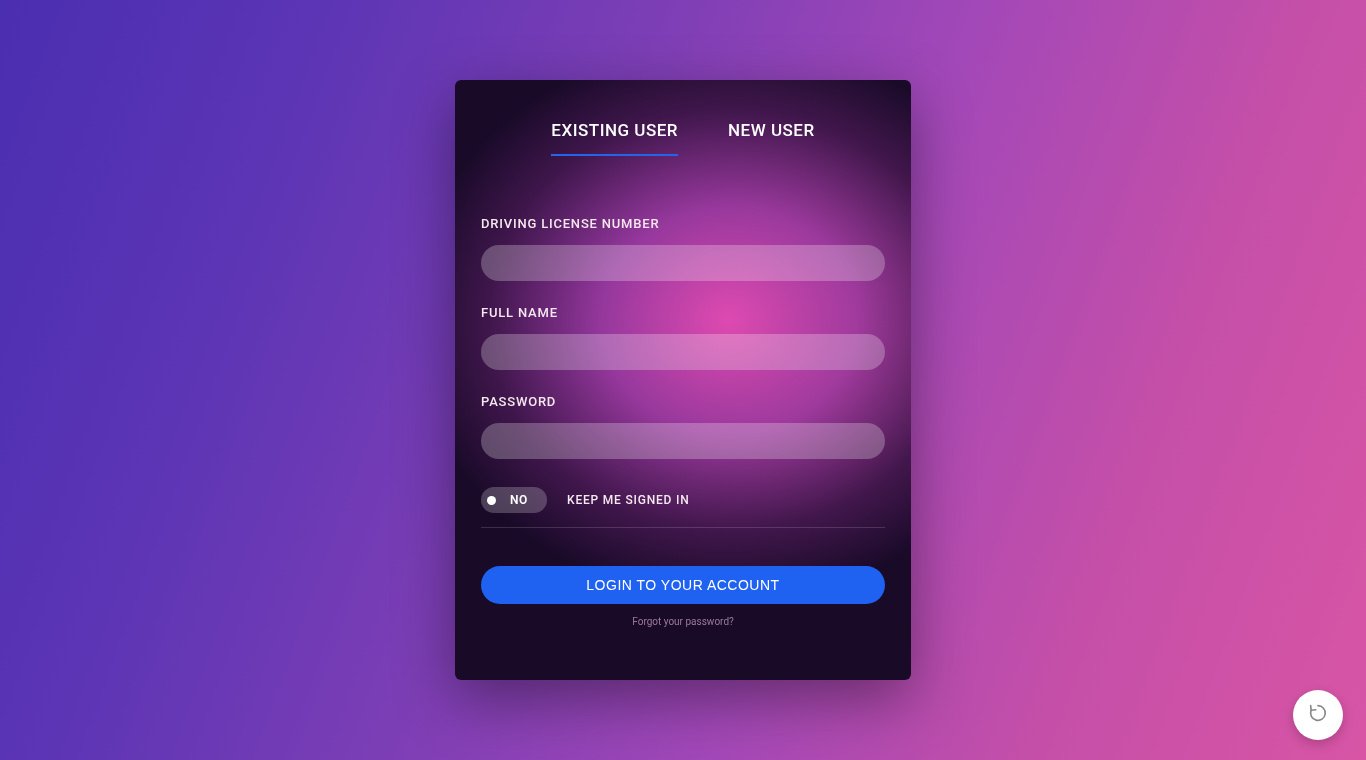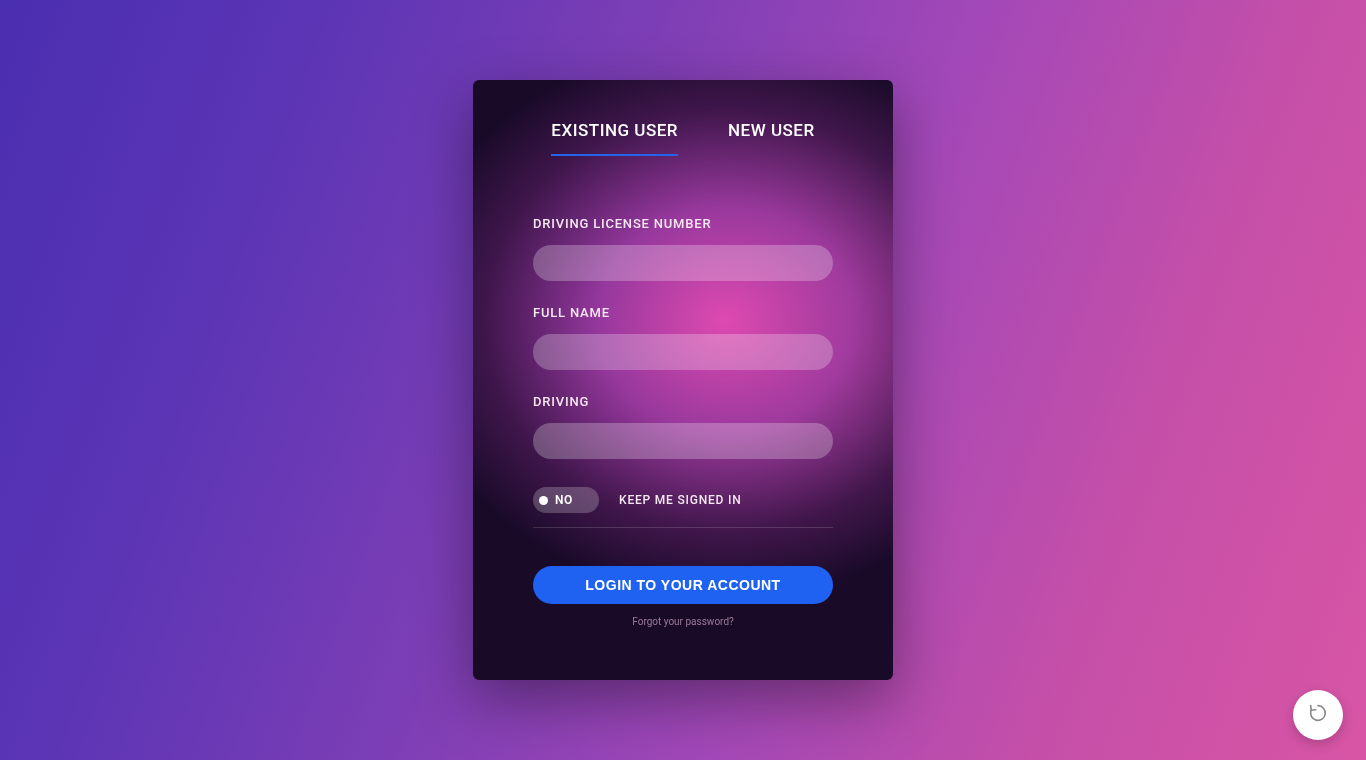--- a/index.html
+++ b/index.html
@@ -14,26 +14,26 @@
       font-family: -apple-system, BlinkMacSystemFont, 'Segoe UI', Roboto, Arial, sans-serif;
       background: linear-gradient(110deg, #4a2fb0 0%, #5c35b5 20%, #7c3eb5 40%, #a348b8 60%, #c54fa8 80%, #d855a5 100%);
       display: flex;
       align-items: center;
       justify-content: center;
       position: relative;
       overflow: hidden;
     }
 
     .login-card {
-      width: 420px;
+      width: 456px;
       height: 600px;
       background: radial-gradient(ellipse 320px 280px at 60% 40%, rgba(235, 75, 175, 0.85) 0%, rgba(160, 50, 140, 0.6) 40%, rgba(60, 20, 70, 0.95) 75%, rgba(25, 10, 40, 1) 100%);
       border-radius: 6px;
       box-shadow: 0 20px 60px rgba(0, 0, 0, 0.4);
-      padding: 40px 60px 30px;
+      padding: 40px 26px 30px;
       display: flex;
       flex-direction: column;
     }
 
     .tabs {
       display: flex;
       gap: 50px;
       justify-content: center;
       margin-bottom: 60px;
     }
@@ -88,21 +88,21 @@
     }
 
     .toggle {
       width: 66px;
       height: 26px;
       background: rgba(255, 255, 255, 0.22);
       border-radius: 14px;
       display: flex;
       align-items: center;
       padding: 0 6px;
-      gap: 7px;
+      gap: 14px;
       cursor: pointer;
     }
 
     .toggle-dot {
       width: 9px;
       height: 9px;
       background: #fff;
       border-radius: 50%;
     }
 
@@ -121,21 +121,21 @@
     }
 
     .login-button {
       width: 100%;
       height: 38px;
       background: #1f62f2;
       border: none;
       border-radius: 20px;
       color: #fff;
       font-size: 14px;
-      font-weight: 700;
+      font-weight: 400;
       letter-spacing: 0.5px;
       cursor: pointer;
       margin-bottom: 12px;
     }
 
     .forgot-link {
       color: rgba(220, 180, 210, 0.65);
       font-size: 10px;
       text-align: center;
       display: block;
@@ -175,21 +175,21 @@
     <label class="form-label">DRIVING LICENSE NUMBER</label>
     <input type="text" class="form-input" value="" style="">
   </div>
 
   <div class="form-group">
     <label class="form-label">FULL NAME</label>
     <input type="text" class="form-input" value="" style="">
   </div>
 
   <div class="form-group">
-    <label class="form-label">DRIVING</label>
+    <label class="form-label">PASSWORD</label>
     <input type="password" class="form-input" value="" style="">
   </div>
 
   <div class="toggle-row">
     <div class="toggle">
       <div class="toggle-dot"></div>
       <span class="toggle-text">NO</span>
     </div>
     <span class="toggle-label">KEEP ME SIGNED IN</span>
   </div>

